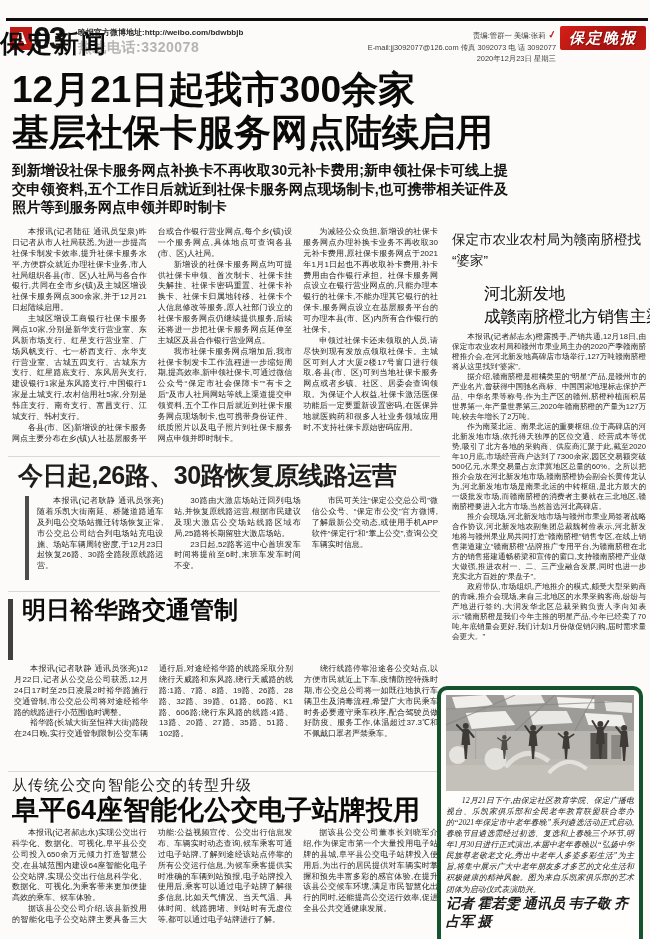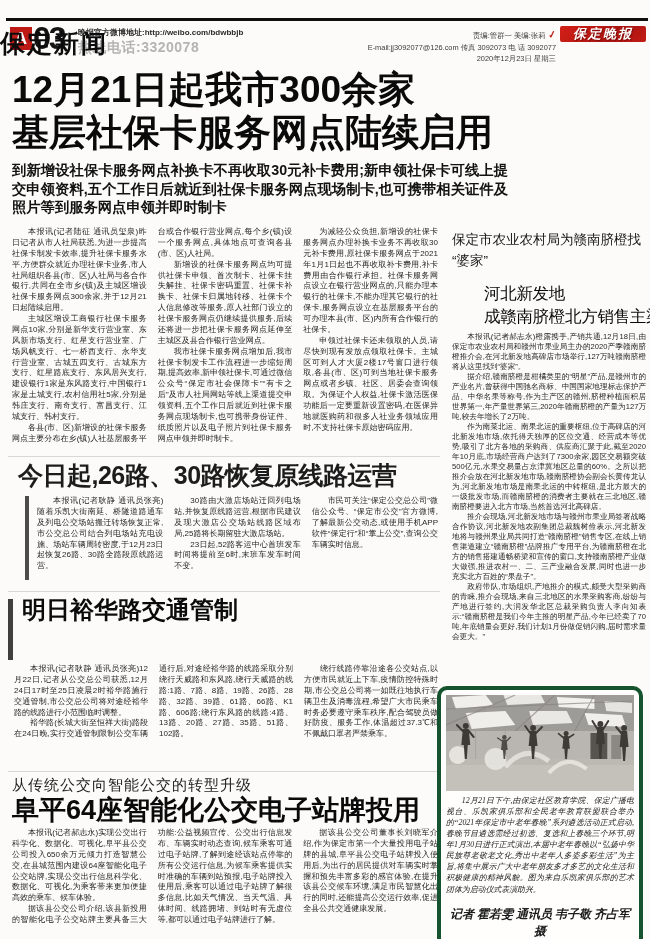--- a/index.html
+++ b/index.html
@@ -17,23 +17,23 @@
   .a-box { width:22px; height:23px; background:#bd1a16; color:#fff; font-weight:bold; font-size:17px;
            display:flex; align-items:center; justify-content:center; }
   .page-num { font-size:32px; font-weight:800; line-height:22px; letter-spacing:-2px; margin-left:1px; color:#141414; }
   .hotline { position:absolute; left:78px; top:27px; }
   .weibo-line { font-size:8px; font-weight:700; color:#2a2a2a; }
   .phone-line { font-size:14px; font-weight:700; color:#b4b4b4; margin-top:1px; letter-spacing:0.5px; }
   .section-title { position:absolute; left:0; top:27px; width:100%; 
                    font-size:25px; font-weight:900; letter-spacing:2px; color:#0c0c0c; }
   .meta { position:absolute; right:94px; top:27px; text-align:right; font-size:7.4px; color:#3a3a3a; line-height:1.5; }
   .seal { display:inline-block; color:#c3211c; font-weight:bold; font-size:10px; transform:rotate(-12deg); margin-left:2px; }
-  .masthead { position:absolute; right:4px; top:26px; width:86px; height:16px;
+  .masthead { position:absolute; right:4px; top:26px; width:86px; height:24px;
               background:linear-gradient(135deg,#d42017 0%,#a81310 60%,#c21b14 100%);
-              color:#fff; font-size:13px; font-weight:700; font-style:italic; letter-spacing:2px;
+              color:#fff; font-size:15px; font-weight:700; font-style:italic; letter-spacing:2px;
               display:flex; align-items:center; justify-content:center; border-radius:2px;
               text-shadow:1px 1px 0 #7e0d0b; }
 
   
   .lead-hl { position:absolute; left:12px; top:68px; font-size:37px; font-weight:900;
              line-height:1.17; color:#0a0a0a; letter-spacing:0; }
   .lead-sub { position:absolute; left:12px; top:161px; width:496px; font-size:14.3px; font-weight:700;
               line-height:1.3; text-align:justify; color:#121212; }
   .cols-3 { column-count:3; column-gap:11px; font-size:8px; line-height:1.36; text-align:justify;
             color:#262626; overflow:hidden; }
@@ -64,22 +64,22 @@
   .r-body { position:absolute; left:452px; top:332px; width:194px; height:352px; font-size:7.6px;
             line-height:1.32; text-align:justify; color:#262626; overflow:hidden; }
 
   
   .photo-frame { position:absolute; left:437px; top:686px; width:206px; height:316px;
                  border:4px solid #14532d; border-radius:10px; background:#fffefd;
                  box-sizing:border-box; padding:5px 5px 3px; overflow:hidden; }
   .photo-svg { display:block; width:100%; height:96px; }
   .caption { margin-top:4px; font-family:"Liberation Serif", serif; font-style:italic;
              font-size:7.9px; line-height:1.4; text-align:justify; text-indent:2em; color:#1a1a1a; }
-  .credit { text-align:center; margin-top:11px; font-weight:700; font-style:italic;
-            font-family:"Liberation Serif", serif; font-size:12px; }
+  .credit { text-align:left; margin-top:0; font-weight:700; font-style:italic;
+            font-family:"Liberation Serif", serif; font-size:14px; }
 
   .fig { fill:#3e3b37; }
   .arm { stroke:#3e3b37; stroke-width:2; fill:none; stroke-linecap:round; }
 </style>
 </head>
 <body>
 
 <div class="page">
 
   <div class="top-rule"></div>

